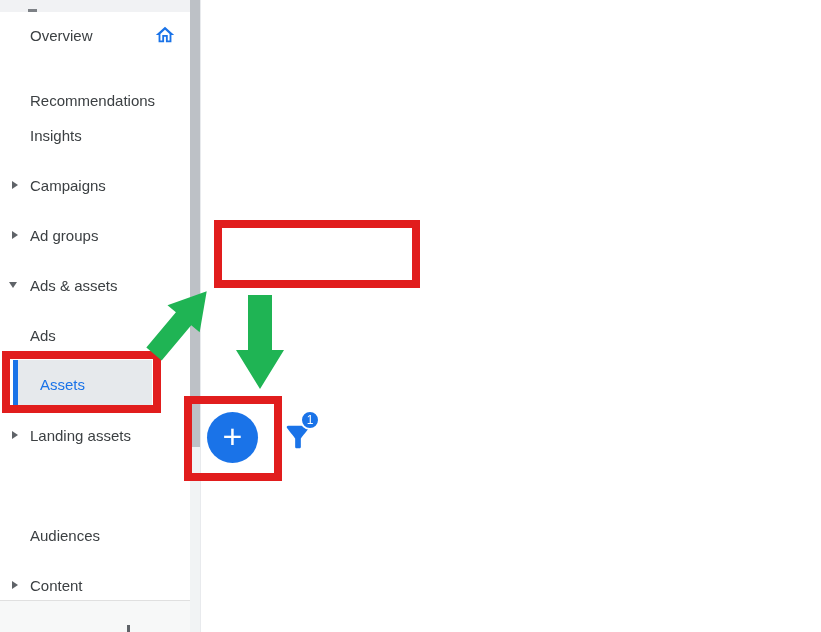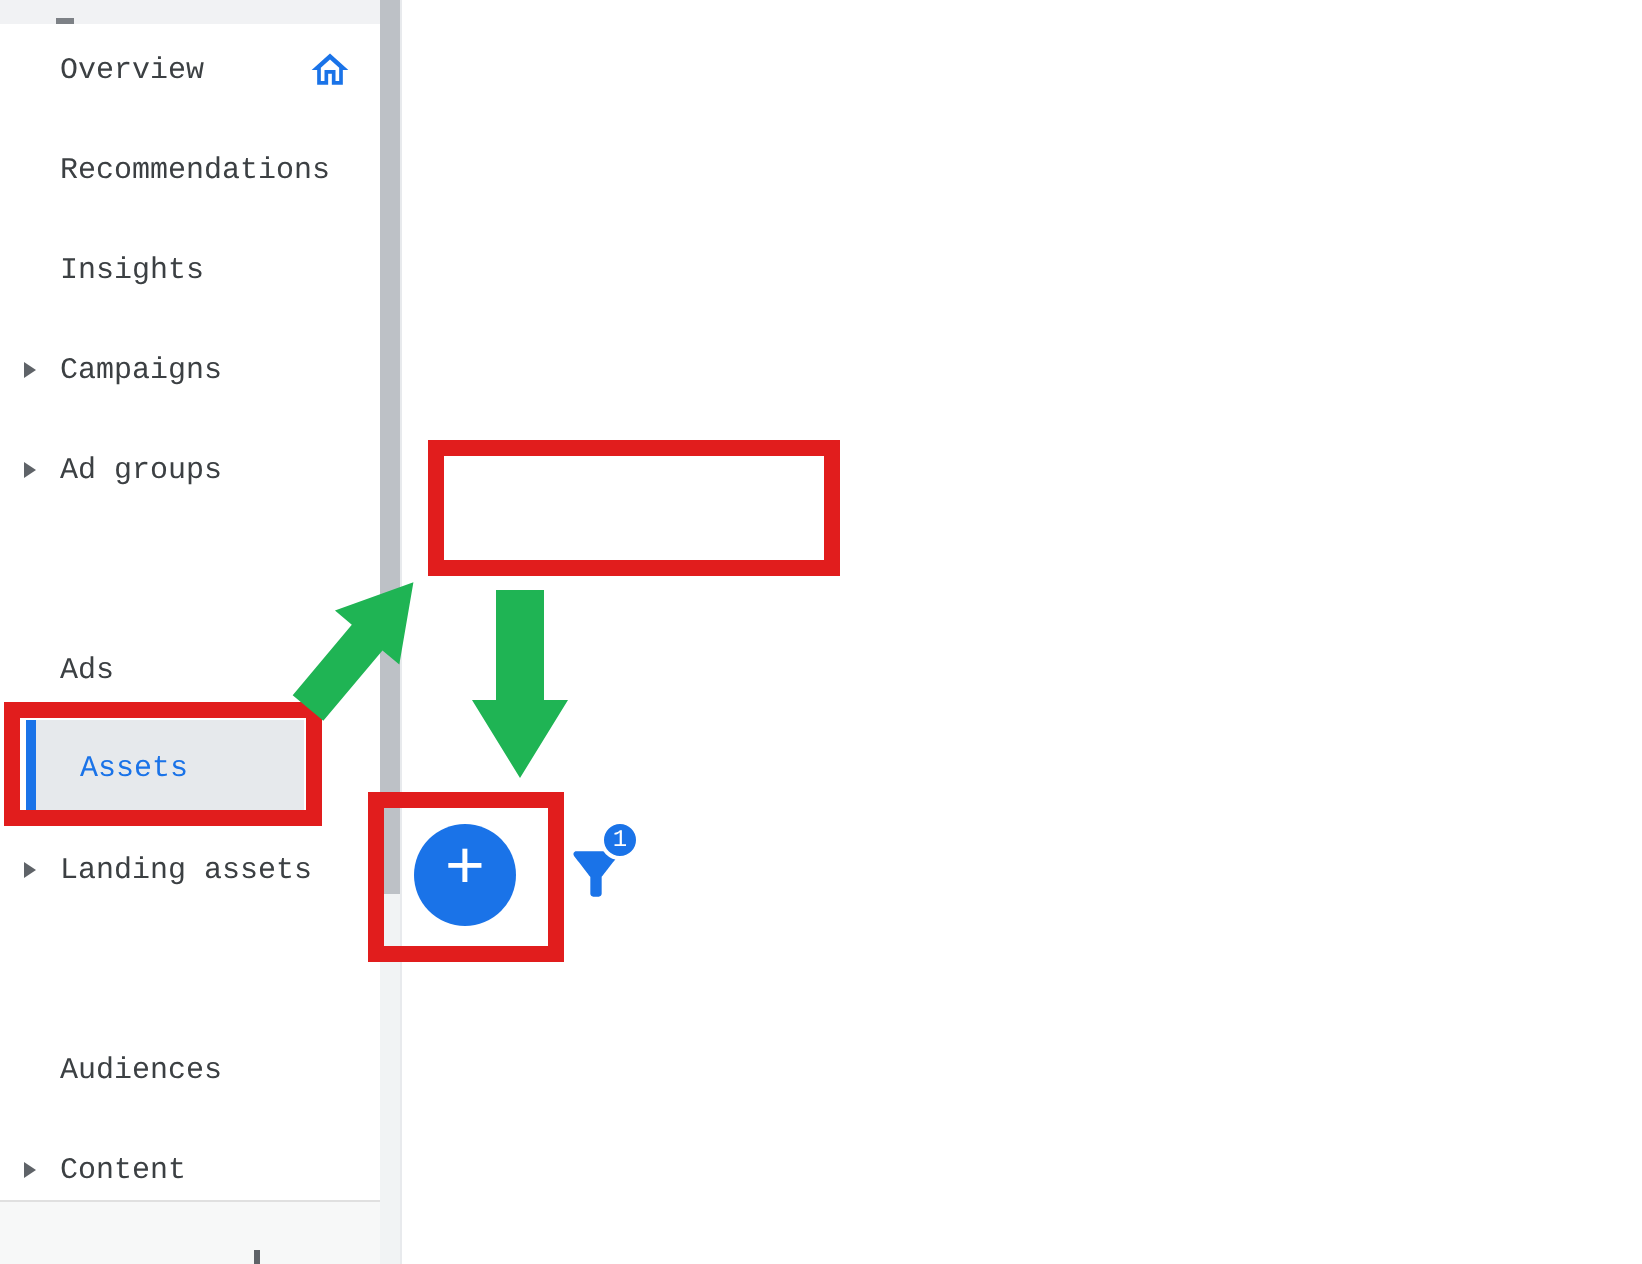--- a/index.html
+++ b/index.html
@@ -1,17 +1,17 @@
 <!DOCTYPE html>
 <html><head>
 <meta charset="utf-8">
 <style>
   html,body{margin:0;padding:0;background:#fff;}
   #app{position:relative;width:821px;height:632px;overflow:hidden;background:#f9a8d4;
-       font-family:Liberation Mono, monospace;color:#3c4043;}
+       font-family:Liberation Sans, sans-serif;color:#3c4043;}
   .abs{position:absolute;box-sizing:border-box;}
 
   
   #sidebar{left:0;top:0;width:190px;height:632px;background:#fff;z-index:2;}
   .side-top-band{left:0;top:0;width:190px;height:12px;background:#f1f2f4;}
   .side-top-dash{left:28px;top:9px;width:9px;height:3px;background:#7d8186;}
   .nav-item{left:0;width:190px;height:50px;display:flex;align-items:center;
             font-size:15px;color:#3c4043;cursor:pointer;}
   .nav-item .lbl{padding-left:30px;}
   .nav-item.sub .lbl{}
@@ -91,38 +91,42 @@
     <div class="abs side-top-band"></div>
     <div class="abs side-top-dash"></div>
 
     <div class="abs nav-item" style="top:10px">
       <span class="lbl">Overview</span>
     </div>
     <svg class="abs home-ic" viewBox="0 0 24 24">
       <path d="M12 3L2 12h3v8h6v-6h2v6h6v-8h3L12 3zm5 7.81V18h-2v-6H9v6H7v-7.19l5-4.5 5 4.5z" fill="#1a73e8"></path>
     </svg>
 
-    <div class="abs nav-item" style="top:60px">
+    <div class="abs nav-item" style="top:75px">
       <span class="lbl">Recommendations</span>
     </div>
 
     <div class="abs nav-item" style="top:160px">
       <span class="caret-right"></span>
       <span class="lbl">Campaigns</span>
     </div>
 
     <div class="abs nav-item" style="top:110px">
       <span class="lbl">Insights</span>
     </div>
 
     <div class="abs nav-item" style="top:210px">
       <span class="caret-right"></span>
       <span class="lbl">Ad groups</span>
     </div>
 
+    <div class="abs nav-item" style="top:260px">
+      <span class="caret-down"></span>
+      <span class="lbl">Ads &amp; assets</span>
+    </div>
 
     <div class="abs nav-item sub" style="top:310px">
       <span class="lbl">Ads</span>
     </div>
 
     <div class="abs nav-selected">
       <span class="bar"></span>
       <span class="lbl">Assets</span>
     </div>
 

